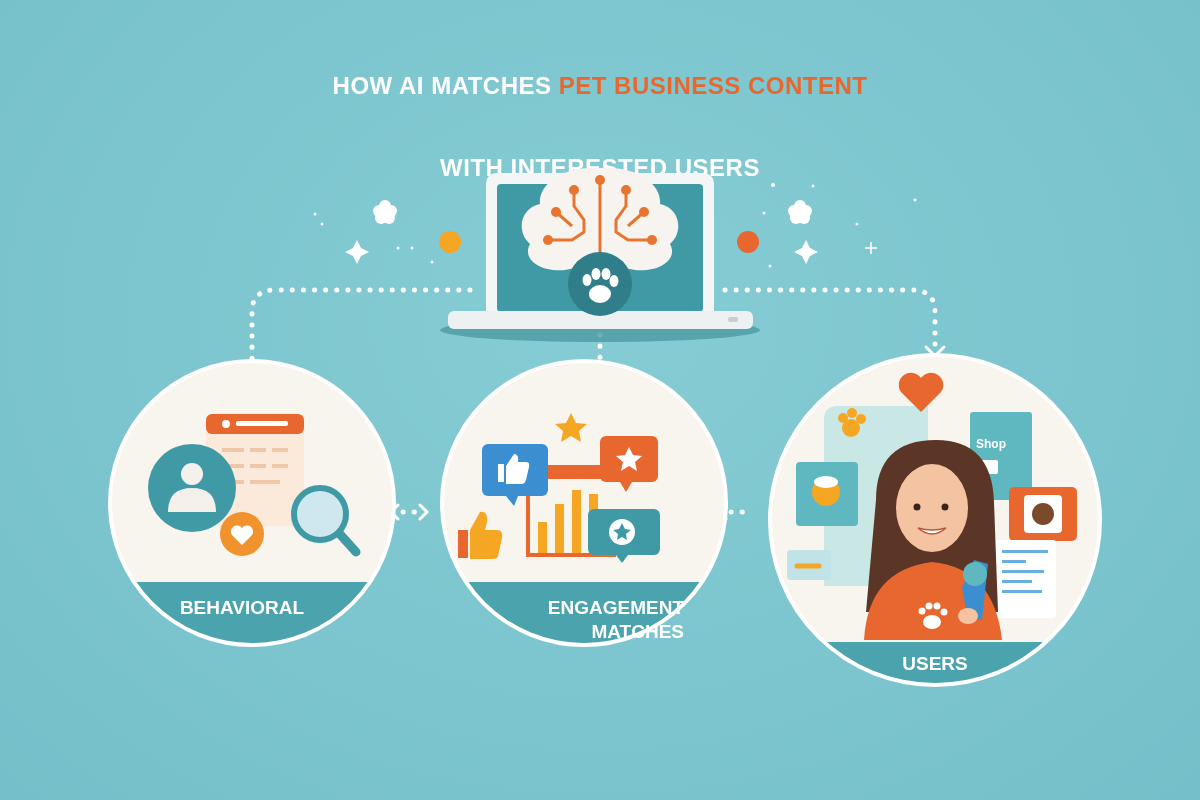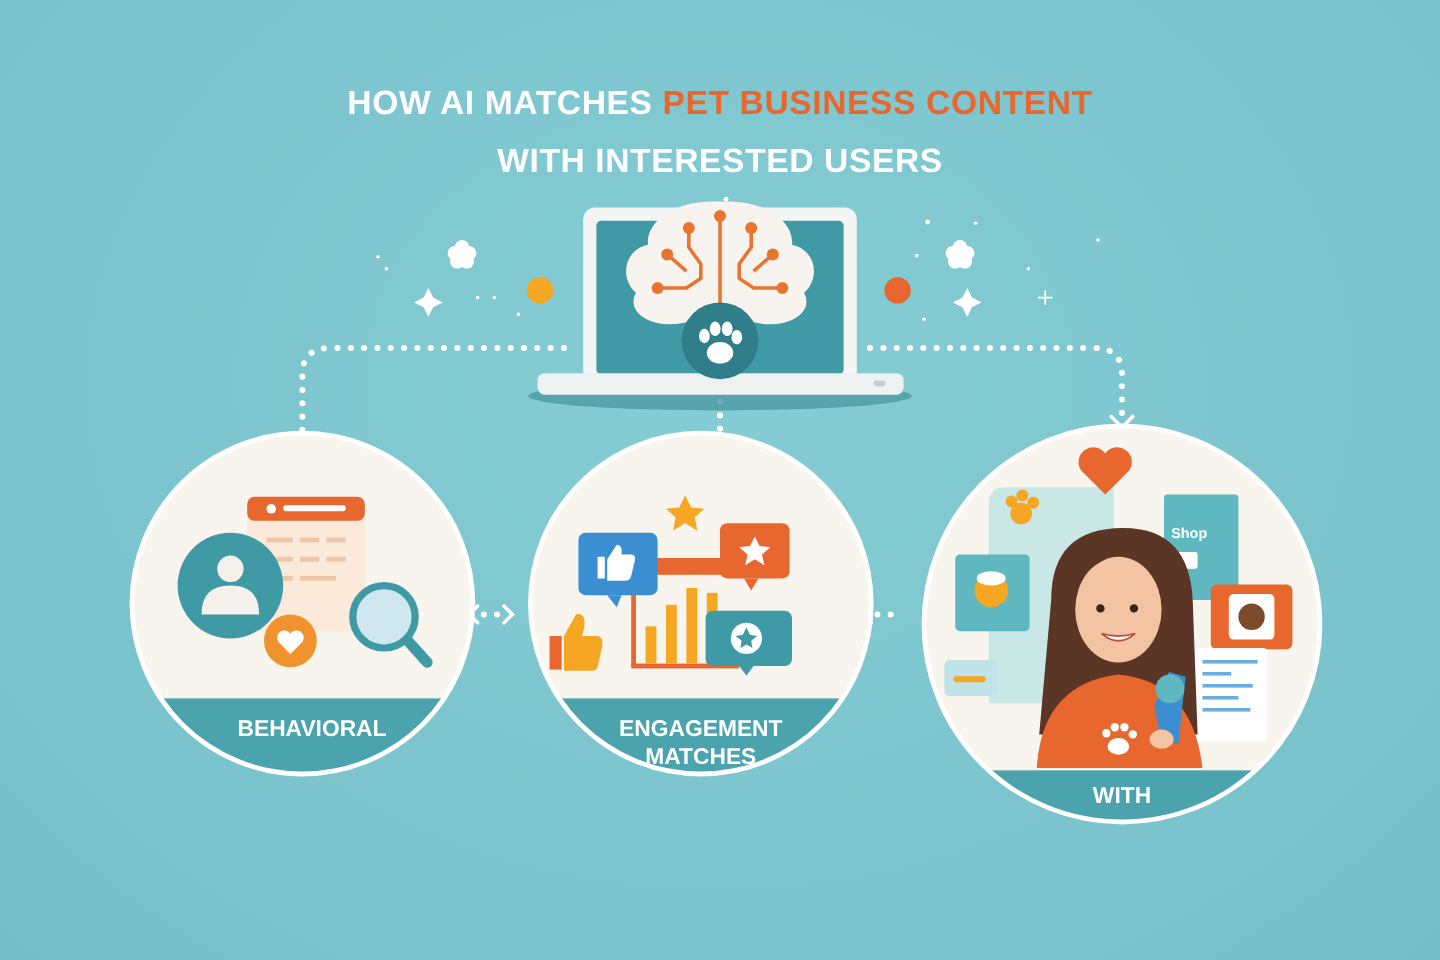--- a/index.html
+++ b/index.html
@@ -1,20 +1,20 @@
 <!DOCTYPE html>
 <html><head>
 <meta charset="utf-8">
 <style>
   html,body{margin:0;padding:0;}
   body{width:1200px;height:800px;overflow:hidden;background:#7ec8d0;font-family:"Liberation Sans",sans-serif;position:relative;}
   .bg{position:absolute;inset:0;background:radial-gradient(ellipse at 50% 40%,#86ccd4 0%,#7cc5ce 60%,#74bfc9 100%);}
-  .title{position:absolute;top:62px;left:0;width:1200px;text-align:center;color:#fff;font-weight:bold;font-size:28px;letter-spacing:0.5px;line-height:48px;}
+  .title{position:absolute;top:62px;left:0;width:1200px;text-align:center;color:#fff;font-weight:bold;font-size:24px;letter-spacing:0.5px;line-height:48px;}
   .title .accent{color:#e8672f;}
-  .title .l2{display:block;}
+  .title .l2{display:block;margin-top:34px;}
   svg.main{position:absolute;left:0;top:0;}
   .label{position:absolute;color:#fff;font-weight:bold;text-align:center;line-height:24px;font-size:19px;}
 </style>
 </head>
 <body>
 
 <div class="bg"></div>
 
 <div class="title">
   <span>HOW AI MATCHES </span><span class="accent">PET BUSINESS CONTENT</span>
@@ -222,22 +222,22 @@
           <circle cx="937" cy="606" r="3.5"></circle>
           <circle cx="944" cy="612" r="3.5"></circle>
         </g>
       <path d="M962 588 l12 -28 l14 4 l-6 56 h-14z" fill="#3b8fd0"></path>
       <circle cx="975" cy="574" r="12" fill="#5fb7c0"></circle>
       <ellipse cx="968" cy="616" rx="10" ry="8" fill="#f4c4a2"></ellipse>
     </g>
   </g>
 </svg>
 
-<div class="label" style="left:160px;top:596px;width:200px;text-align:center;">
+<div class="label" style="left:142px;top:596px;width:200px;text-align:center;">
   <div>BEHAVIORAL</div>
 </div>
-<div class="label" style="left:484px;top:596px;width:200px;">
+<div class="label" style="left:484px;top:596px;width:200px;text-align:right;">
   <div>ENGAGEMENT</div>
   <div>MATCHES</div>
 </div>
 <div class="label" style="left:835px;top:652px;width:200px;">
-  <div>WITH</div>
+  <div>USERS</div>
 </div>
 
 </body></html>

